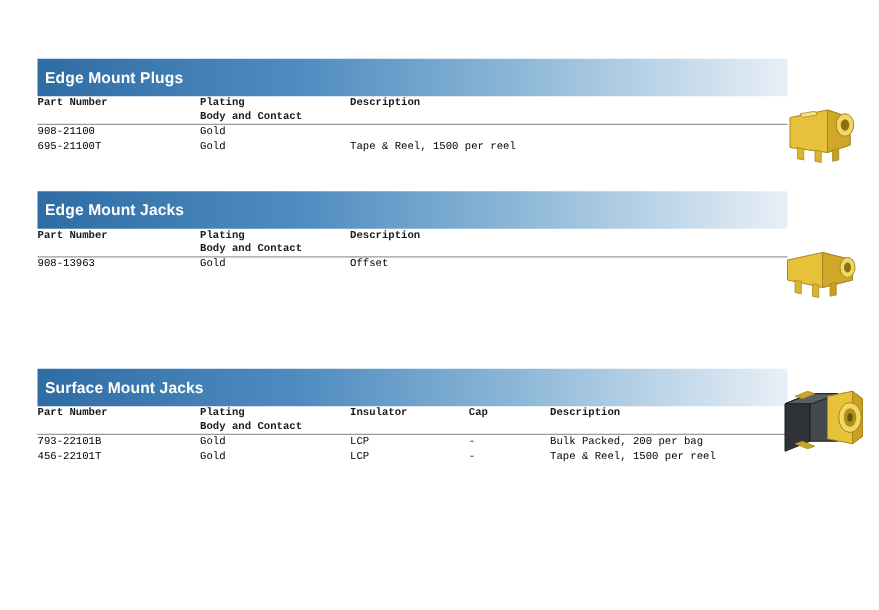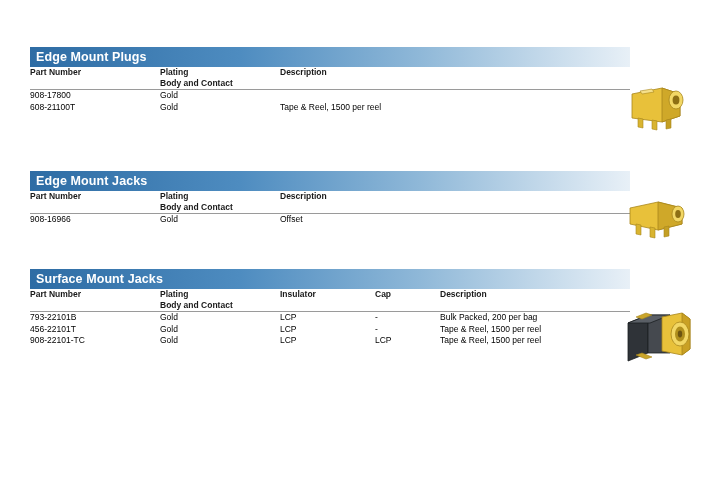--- a/index.html
+++ b/index.html
@@ -24,21 +24,21 @@
   }
 
   
   .section {
     position: absolute;
     left: 30px;
     width: 600px;
   }
 
   .section-header {
-    height: 20px;
+    height: 30px;
     background: linear-gradient(to right, #2e6ca4 0%, #4e8cc0 35%, #8fb8d8 65%, #e8f0f7 100%);
     display: flex;
     align-items: center;
     padding-left: 6px;
   }
   .section-header-title {
     color: #ffffff;
     font-size: 12.5px;
     font-weight: bold;
     letter-spacing: 0.1px;
@@ -46,20 +46,21 @@
 
   .table {
     width: 100%;
     border-collapse: collapse;
     table-layout: fixed;
   }
   .table td, .table th {
     padding: 0;
     vertical-align: top;
     text-align: left;
+    font-family: Liberation Mono, monospace;
   }
 
   .col-head {
     font-size: 8.5px;
     font-weight: bold;
     color: #1a1a1a;
     line-height: 10.5px;
     padding-top: 4px;
   }
   .col-head .l2 { display: block; }
@@ -103,22 +104,22 @@
 
   
   .product-img {
     position: absolute;
     width: 84px;
     height: 56px;
   }
 
   
   #sec-plugs { top: 47px; }
-  #sec-jacks { top: 171px; }
-  #sec-smj   { top: 269px; }
+  #sec-jacks { top: 153px; }
+  #sec-smj   { top: 295px; }
 
   #img-plugs { left: 618px; top: 78px; }
   #img-jacks { left: 618px; top: 190px; }
   #img-smj   { left: 618px; top: 303px; width: 80px; height: 68px; }
 </style>
 </head>
 <body>
 
 <div class="page">
 
@@ -144,26 +145,26 @@
           <td class="col-head">
             <span>Description</span>
           </td>
         </tr>
         <tr class="rule-holder">
           <td colspan="3">
               <div class="rule"></div>
             </td>
         </tr>
         <tr>
-          <td class="data-cell c-part">908-17800</td>
+          <td class="data-cell c-part">908-21100</td>
           <td class="data-cell c-center">Gold</td>
           <td class="data-cell"></td>
         </tr>
         <tr>
-          <td class="data-cell c-part">608-21100T</td>
+          <td class="data-cell c-part">695-21100T</td>
           <td class="data-cell c-center">Gold</td>
           <td class="data-cell">Tape &amp; Reel, 1500 per reel</td>
         </tr>
       </tbody>
     </table>
   </div>
 
   <div class="product-img" id="img-plugs">
     <svg width="84" height="56" viewBox="0 0 84 56">
 
@@ -203,21 +204,21 @@
           <td class="col-head">
             <span>Description</span>
           </td>
         </tr>
         <tr class="rule-holder">
           <td colspan="3">
               <div class="rule"></div>
             </td>
         </tr>
         <tr>
-          <td class="data-cell c-part">908-16966</td>
+          <td class="data-cell c-part">908-13963</td>
           <td class="data-cell c-center">Gold</td>
           <td class="data-cell">Offset</td>
         </tr>
       </tbody>
     </table>
   </div>
 
   <div class="product-img" id="img-jacks">
     <svg width="84" height="56" viewBox="0 0 84 56">
       <polygon points="12,18 40,12 64,18 64,34 40,40 12,34" fill="#e8c13a" stroke="#a8861c" stroke-width="0.8"></polygon>
@@ -273,27 +274,20 @@
           <td class="data-cell c-center">-</td>
           <td class="data-cell tall">Bulk Packed, 200 per bag</td>
         </tr>
         <tr>
           <td class="data-cell c-part">456-22101T</td>
           <td class="data-cell c-center">Gold</td>
           <td class="data-cell c-center">LCP</td>
           <td class="data-cell c-center">-</td>
           <td class="data-cell tall">Tape &amp; Reel, 1500 per reel</td>
         </tr>
-        <tr>
-          <td class="data-cell c-part">908-22101-TC</td>
-          <td class="data-cell c-center">Gold</td>
-          <td class="data-cell c-center">LCP</td>
-          <td class="data-cell c-center">LCP</td>
-          <td class="data-cell tall">Tape &amp; Reel, 1500 per reel</td>
-        </tr>
       </tbody>
     </table>
   </div>
 
   <div class="product-img" id="img-smj">
     <svg width="80" height="68" viewBox="0 0 80 68">
 
       <polygon points="10,20 30,12 30,50 10,58" fill="#2f3338" stroke="#1b1e21" stroke-width="0.8"></polygon>
       <polygon points="30,12 52,12 52,50 30,50" fill="#45494f" stroke="#1b1e21" stroke-width="0.8"></polygon>
       <polygon points="10,20 30,12 52,12 32,20" fill="#5a5f66" stroke="#1b1e21" stroke-width="0.8"></polygon>

